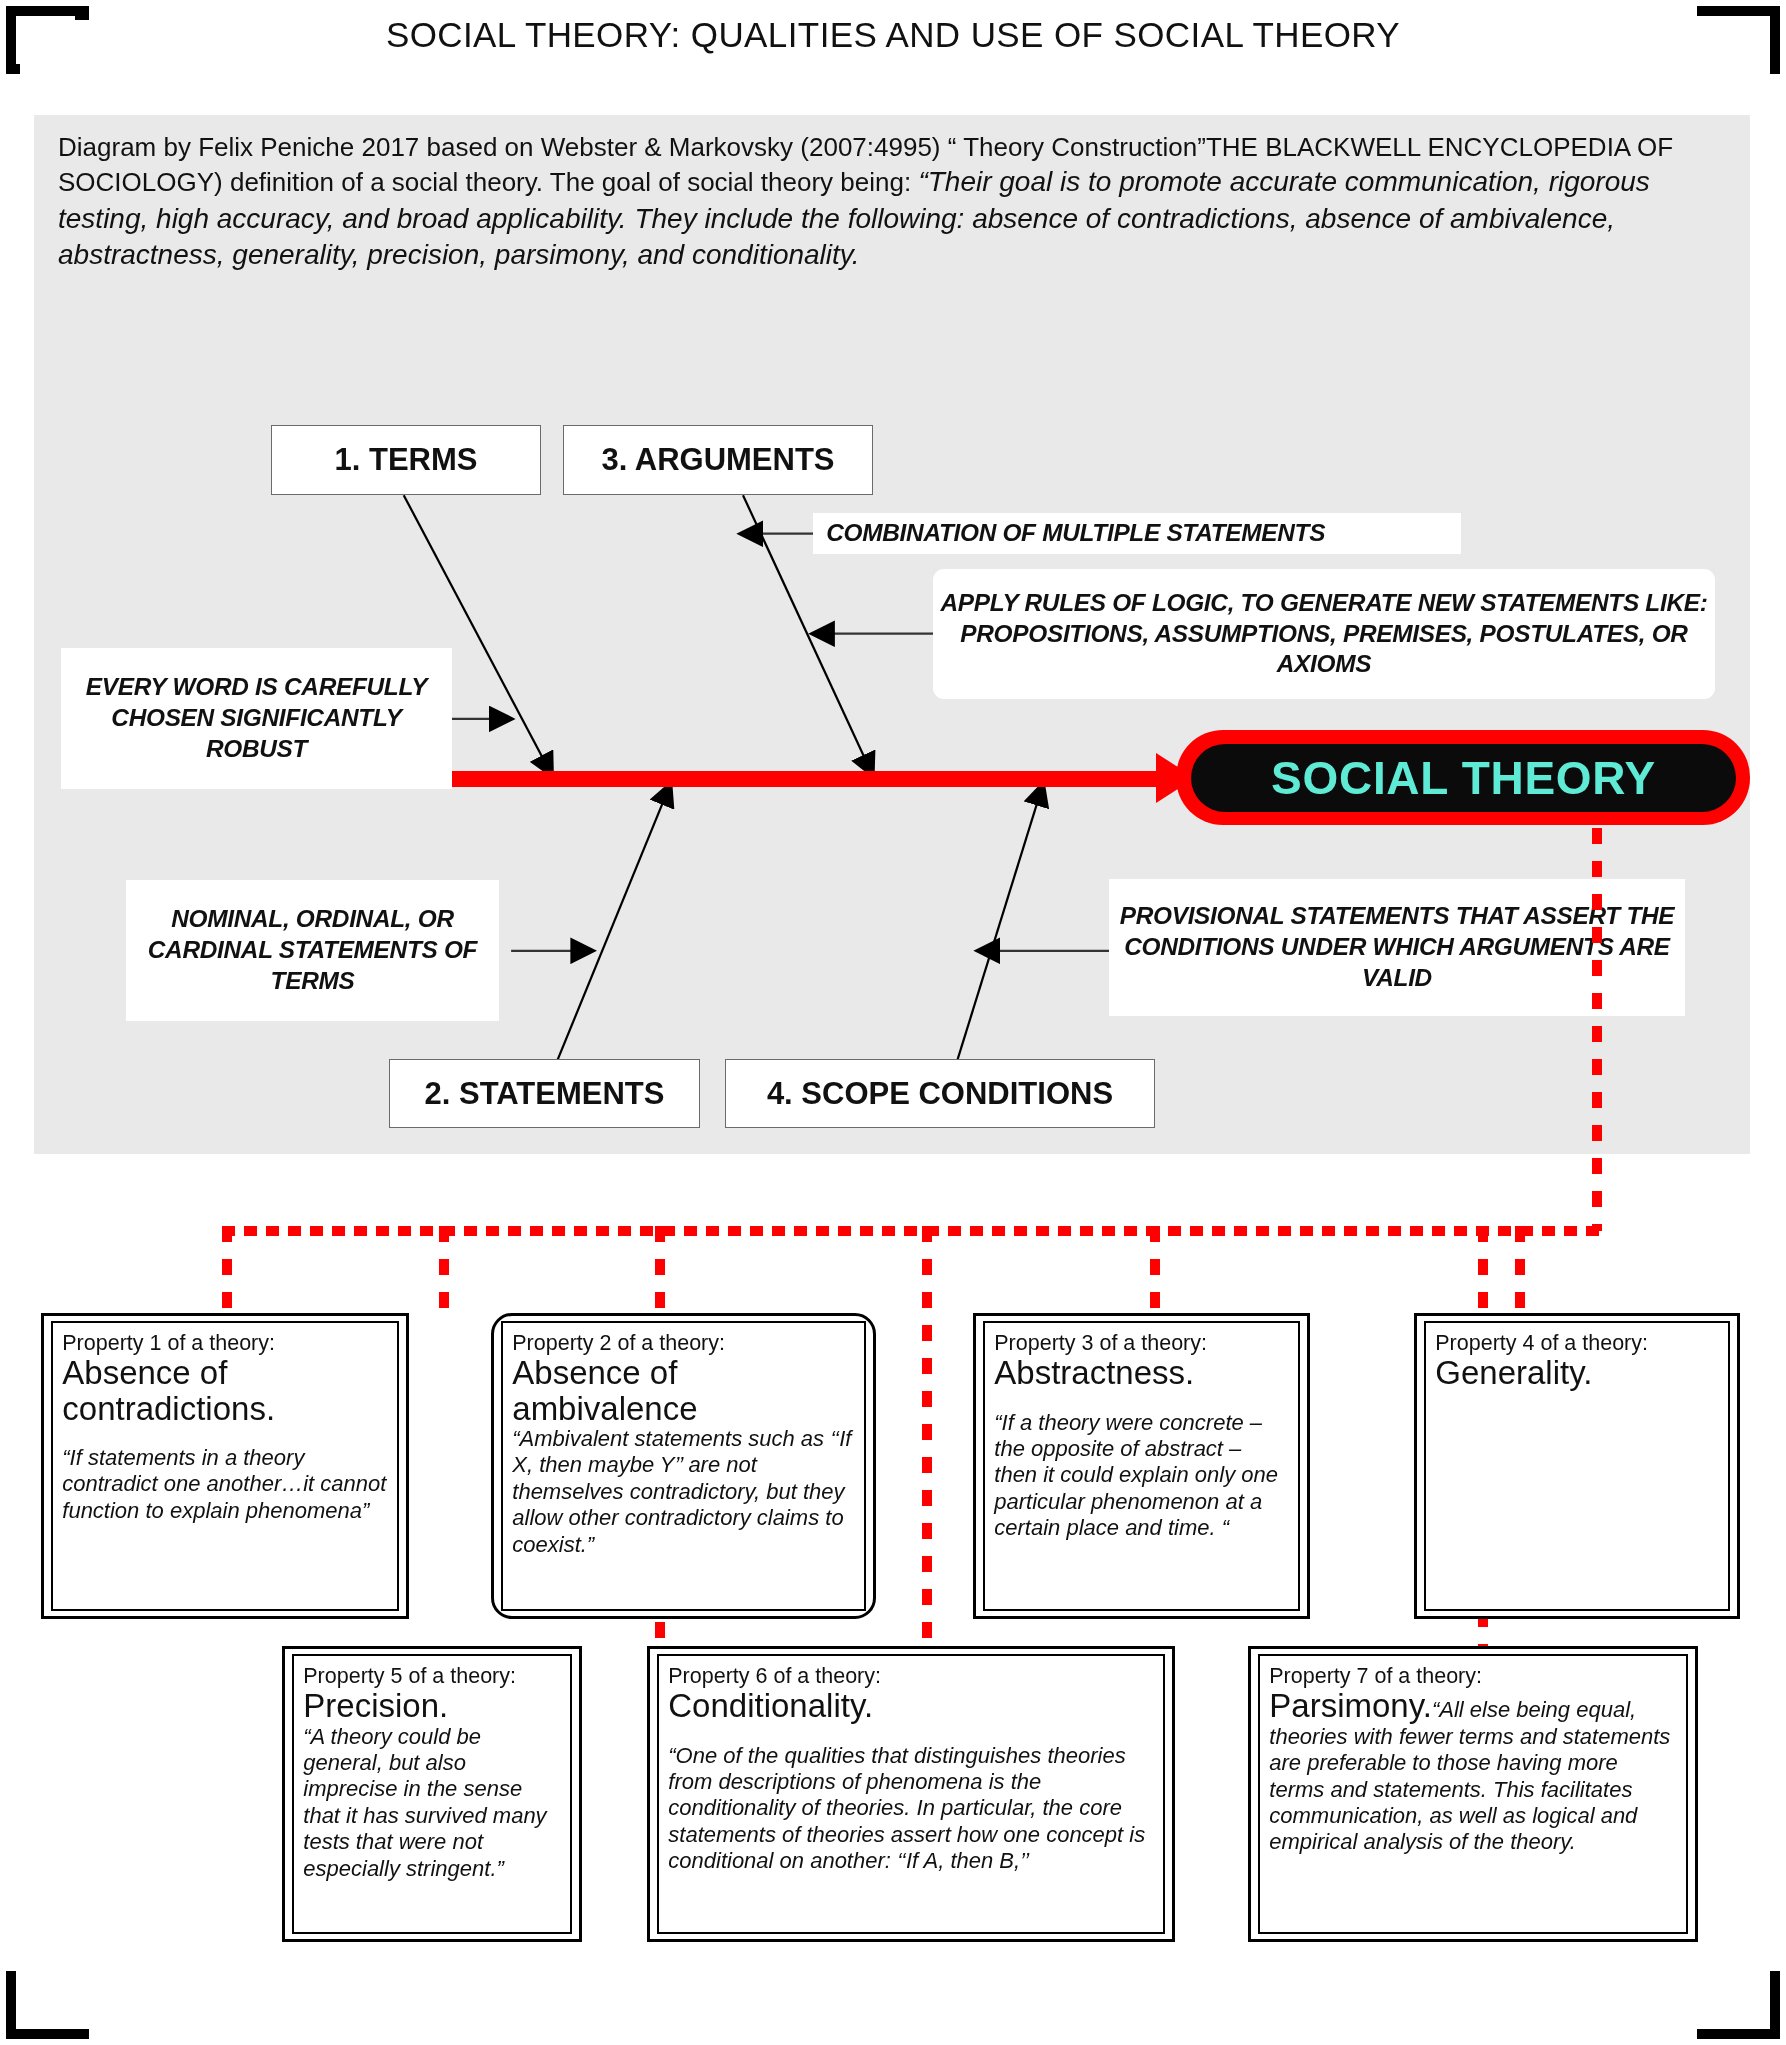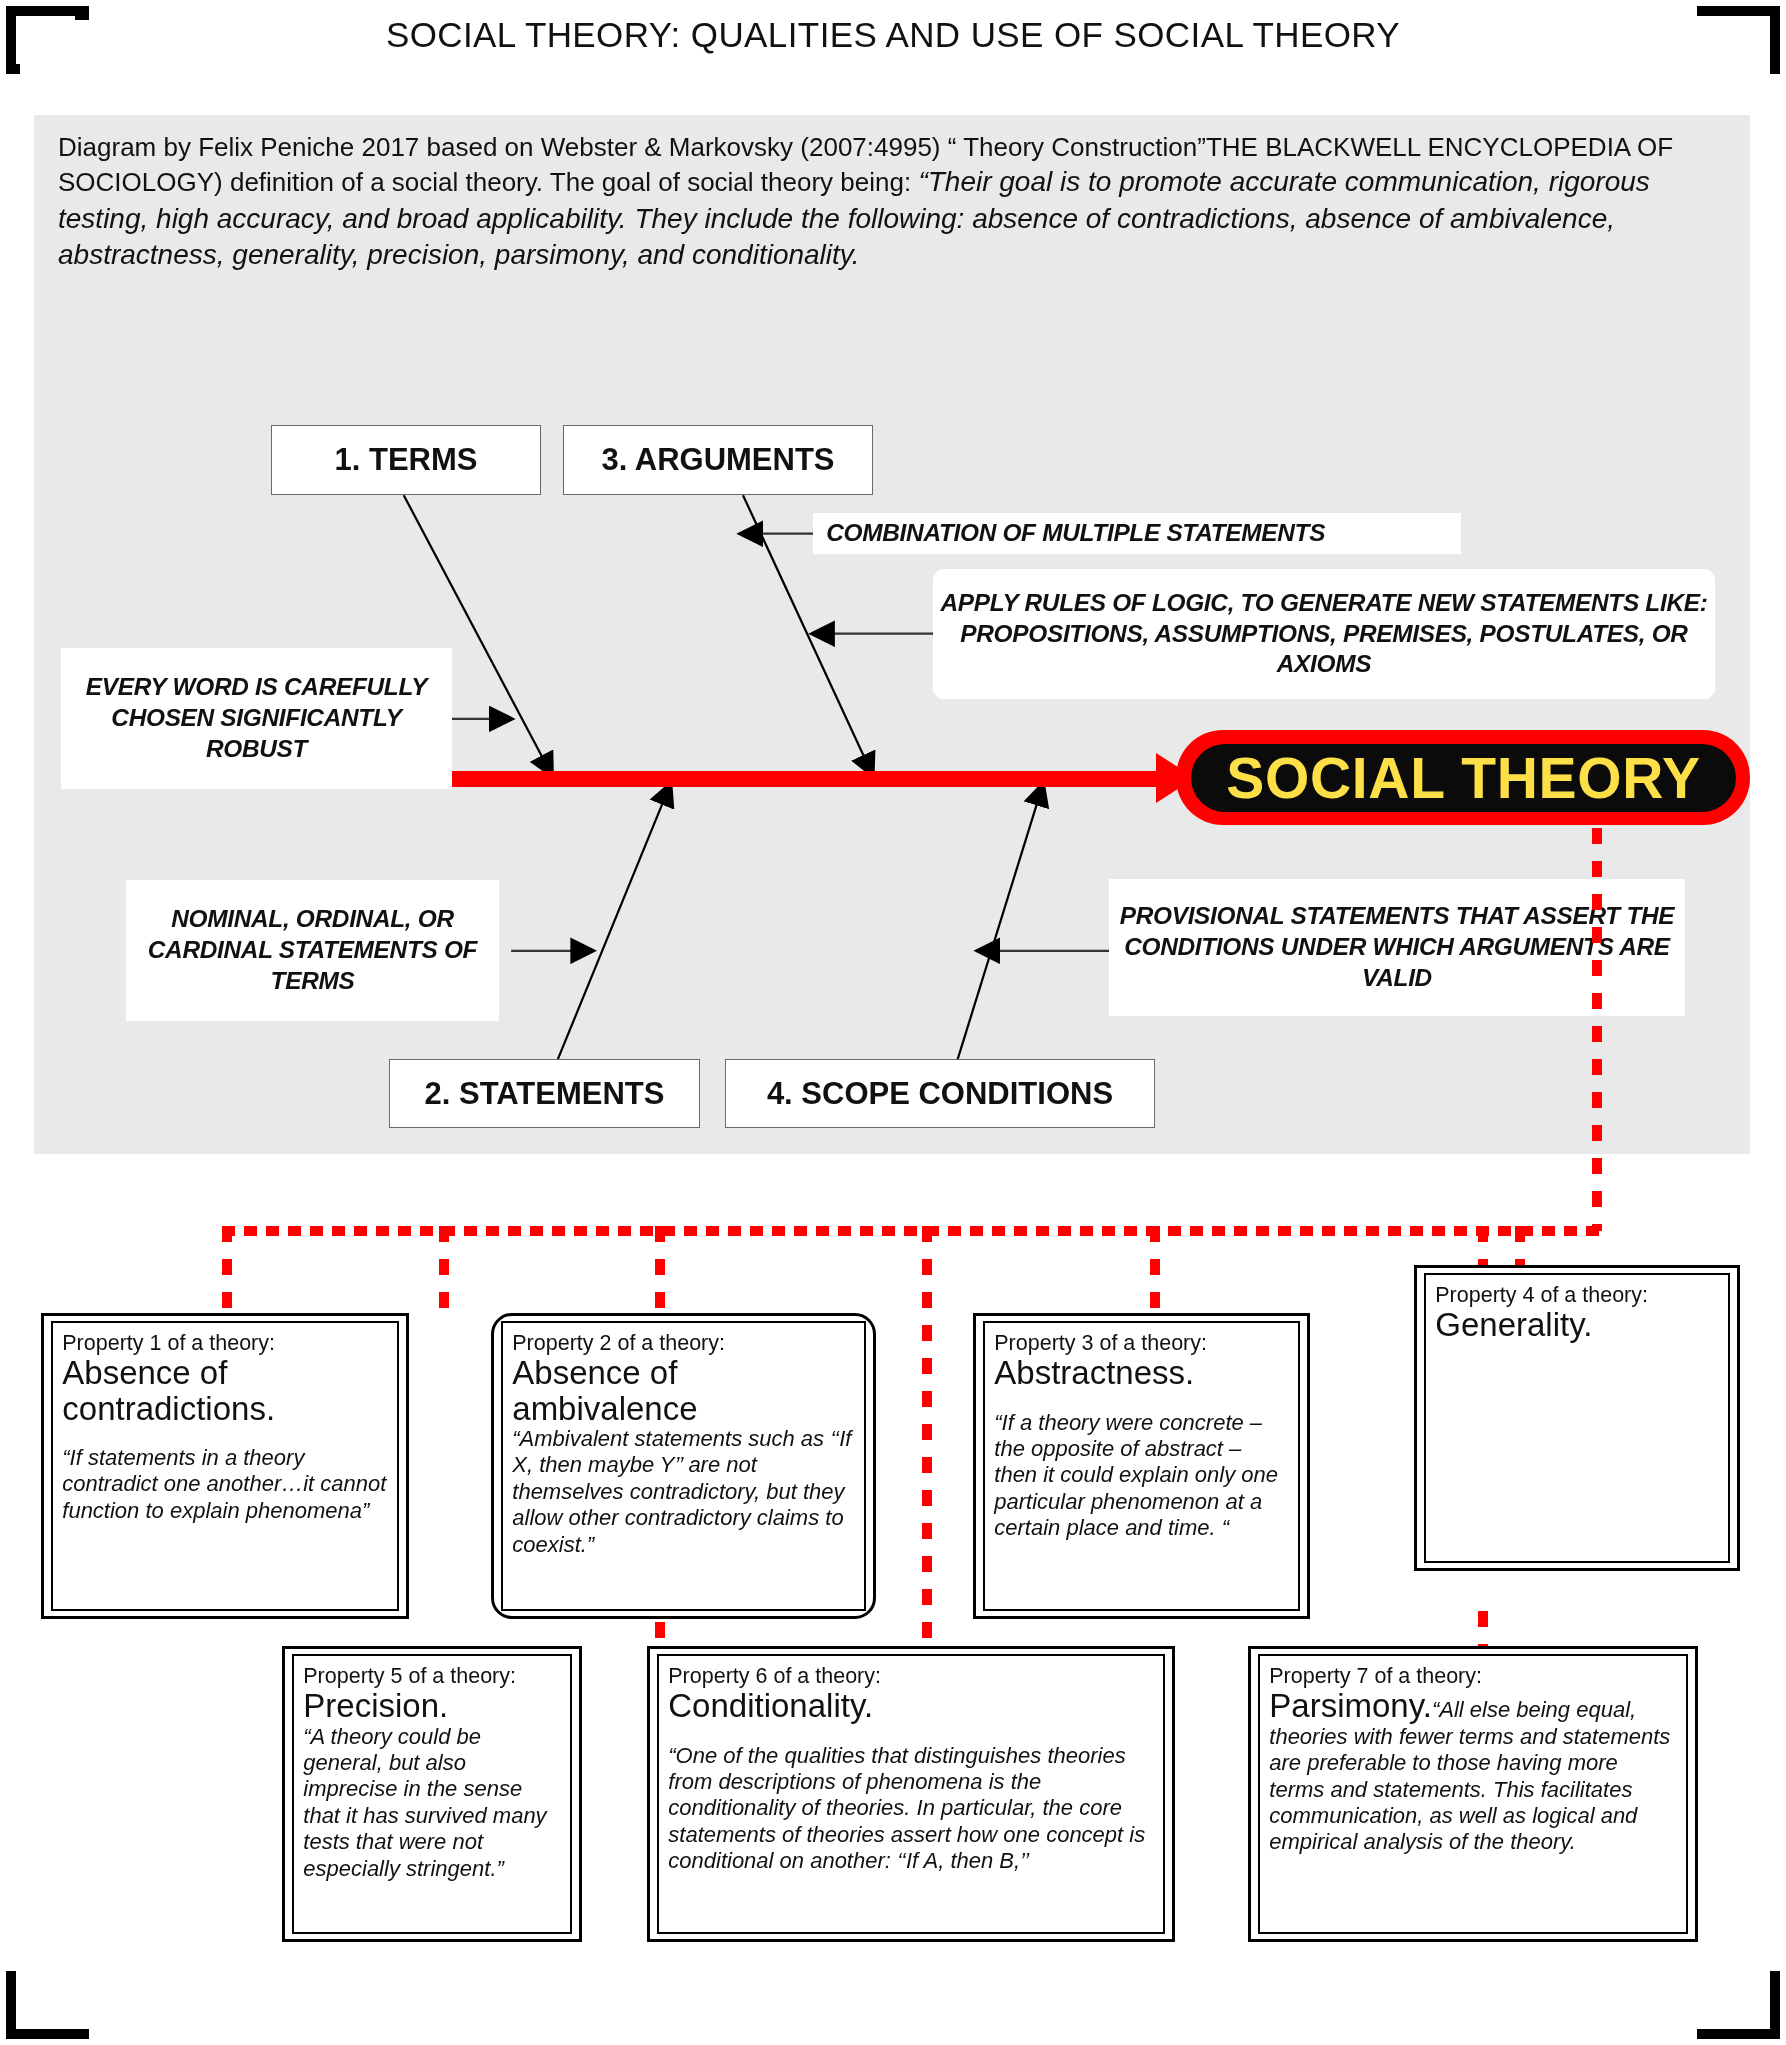--- a/index.html
+++ b/index.html
@@ -49,21 +49,21 @@
   .pill{
     position:absolute;left:1176px;top:730px;width:574px;height:95px;
     background:#ff0000;border-radius:47px;
   }
   .pill-inner{
     position:absolute;left:1191px;top:744px;width:545px;height:68px;
     background:#0b0b0b;border-radius:34px;
     display:flex;align-items:center;justify-content:center;
   }
   .pill-inner span{
-    color:#fde047;font-size:57px;font-weight:bold;letter-spacing:0.7px;
+    color:#5eead4;font-size:46px;font-weight:bold;letter-spacing:0.7px;
     font-family:"Liberation Sans", sans-serif;
   }
 
   
   .catbox{
     position:absolute;background:#ffffff;border:1.5px solid #6b6b6b;
     display:flex;align-items:center;justify-content:center;
     font-size:31px;font-weight:bold;color:#111;
     font-family:"Liberation Sans", sans-serif;
     box-sizing:border-box;
@@ -231,21 +231,21 @@
 
   <div class="card" style="left:973px;top:1313px;width:337px;height:306px;">
     <div class="card-inner">
       <div class="p-label">Property 3 of a theory:</div>
       <div class="p-name">Abstractness.</div>
       <div class="gap"></div>
       <div class="p-quote"> “If a theory were concrete – the opposite of abstract – then it could explain only one particular phenomenon at a certain place and time. “</div>
     </div>
   </div>
 
-  <div class="card" style="left:1414px;top:1265px;width:326px;height:306px;">
+  <div class="card" style="left:1414px;top:1313px;width:326px;height:306px;">
     <div class="card-inner">
       <div class="p-label">Property 4 of a theory:</div>
       <div class="p-name">Generality.</div>
       <div class="gap"></div>
     </div>
   </div>
 
   <div class="card" style="left:282px;top:1646px;width:300px;height:296px;">
     <div class="card-inner">
       <div class="p-label">Property 5 of a theory:</div>

